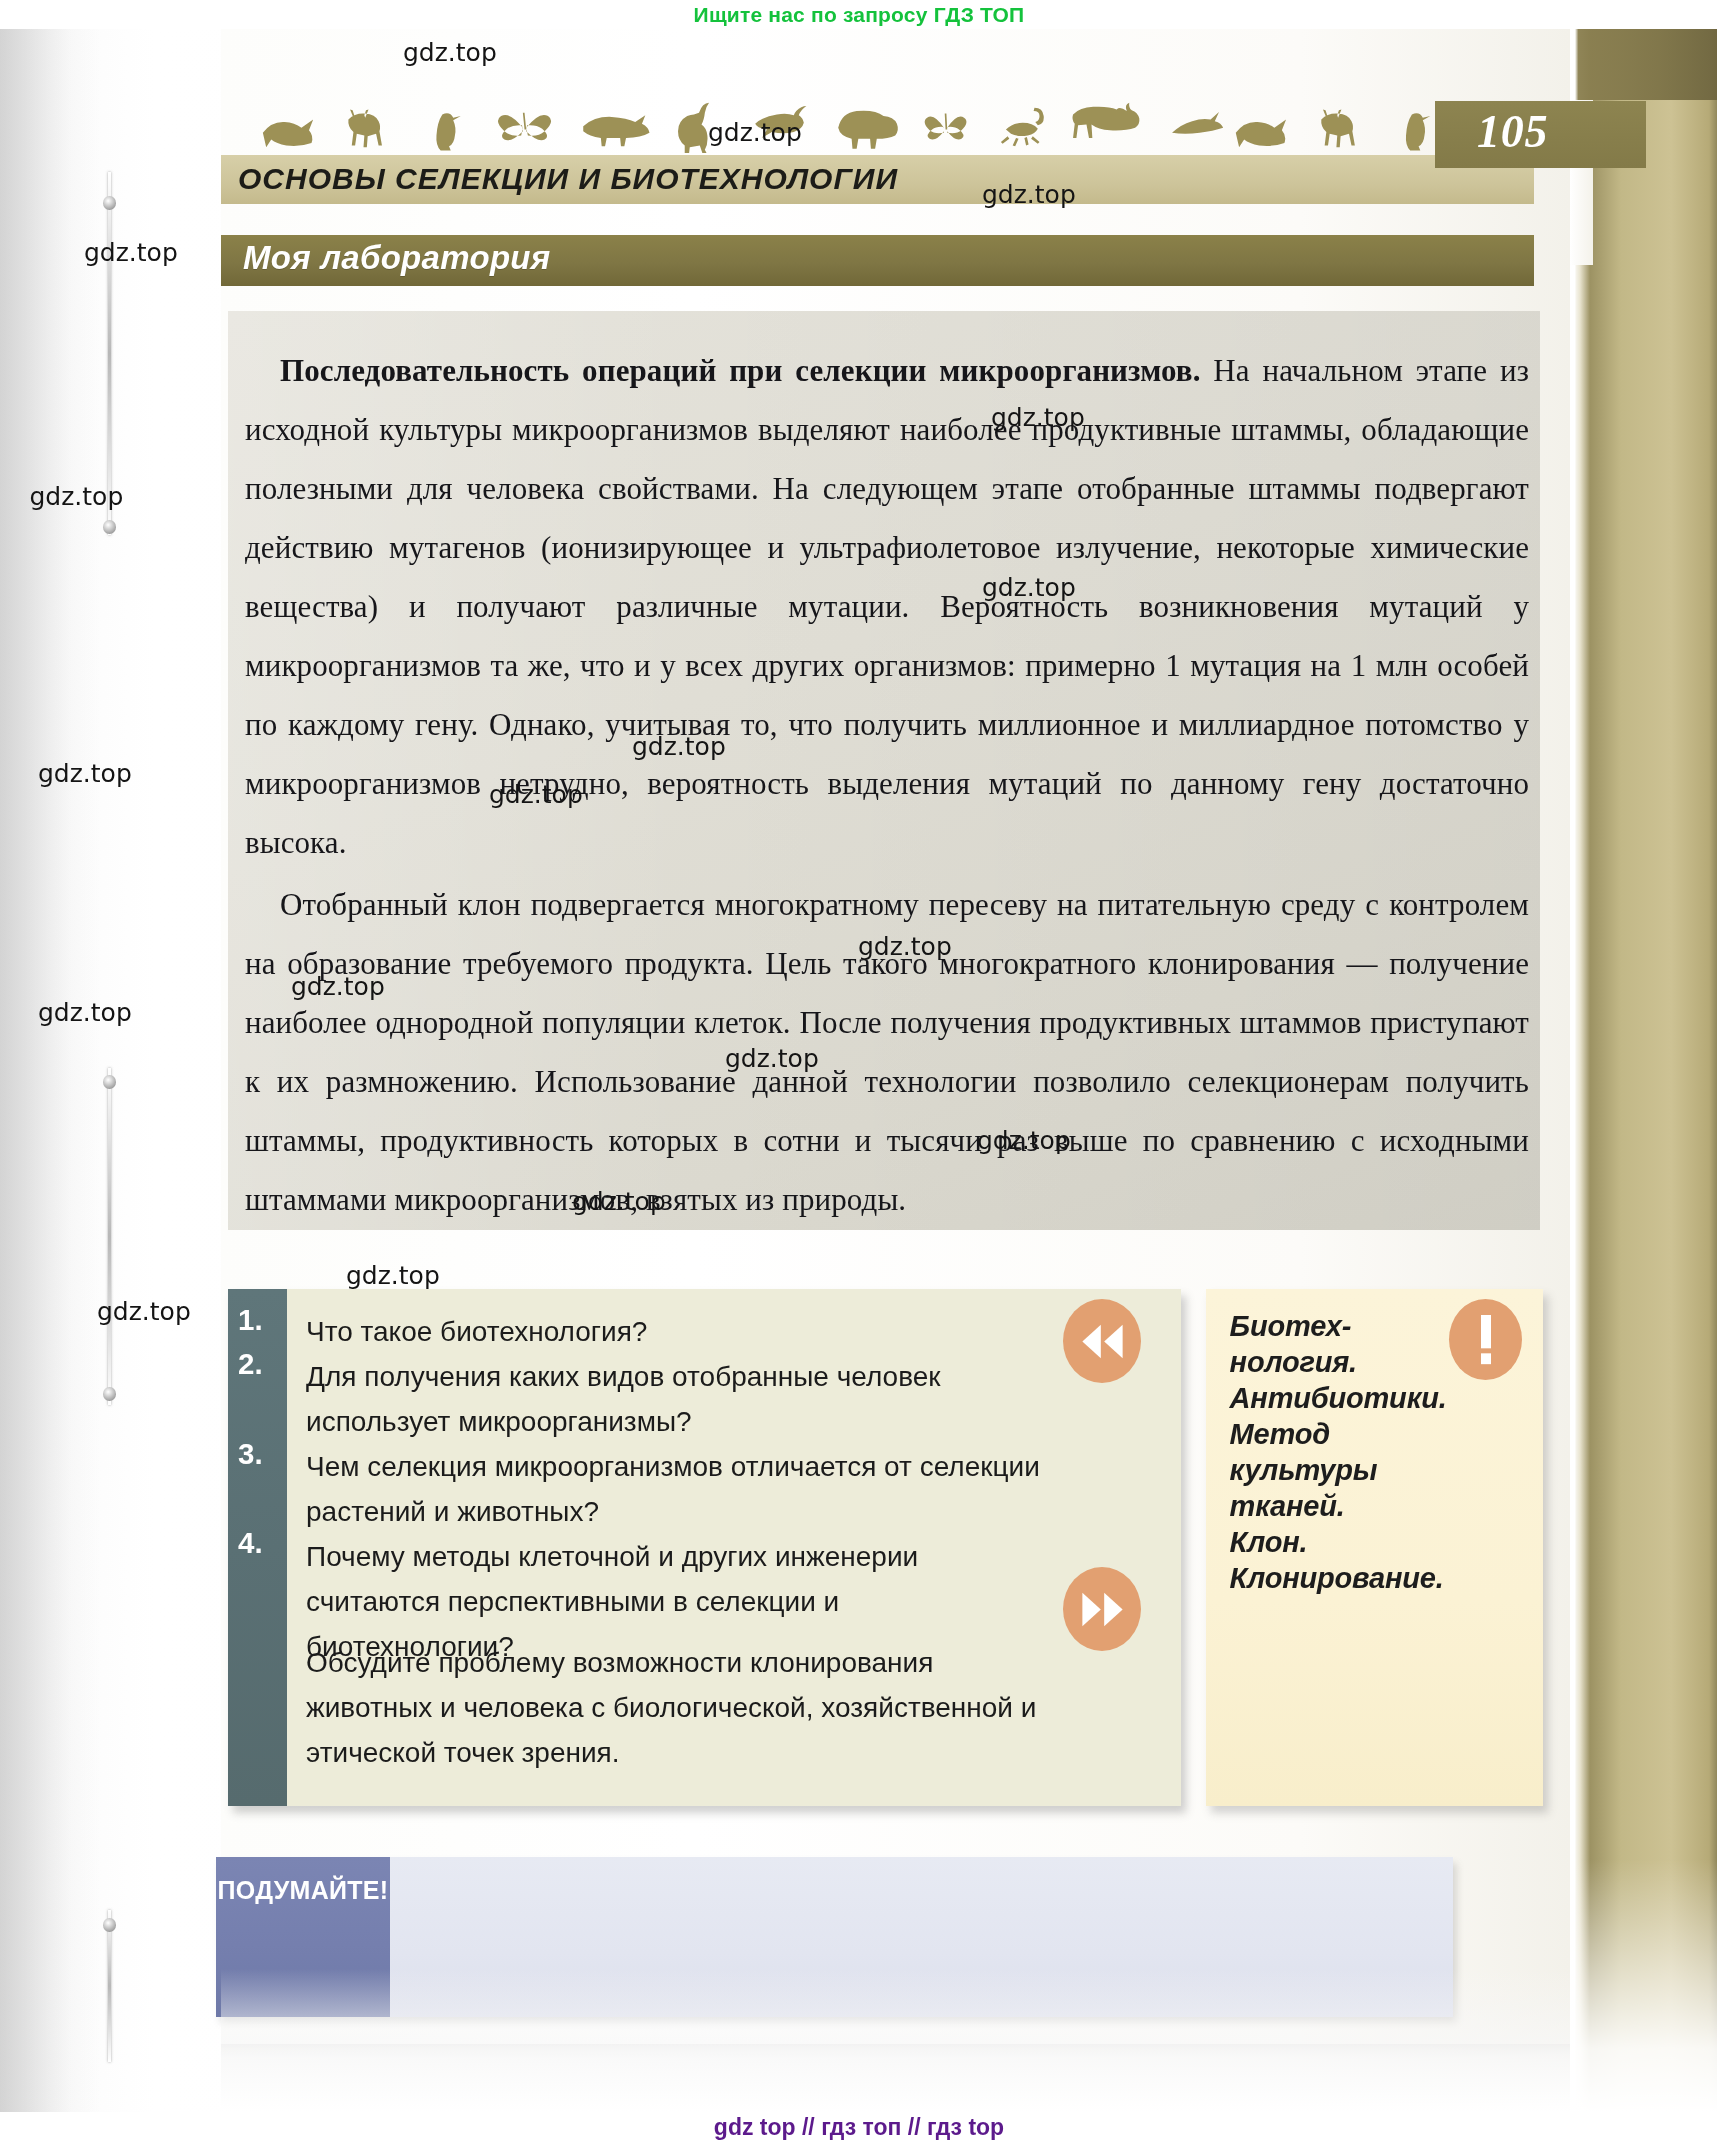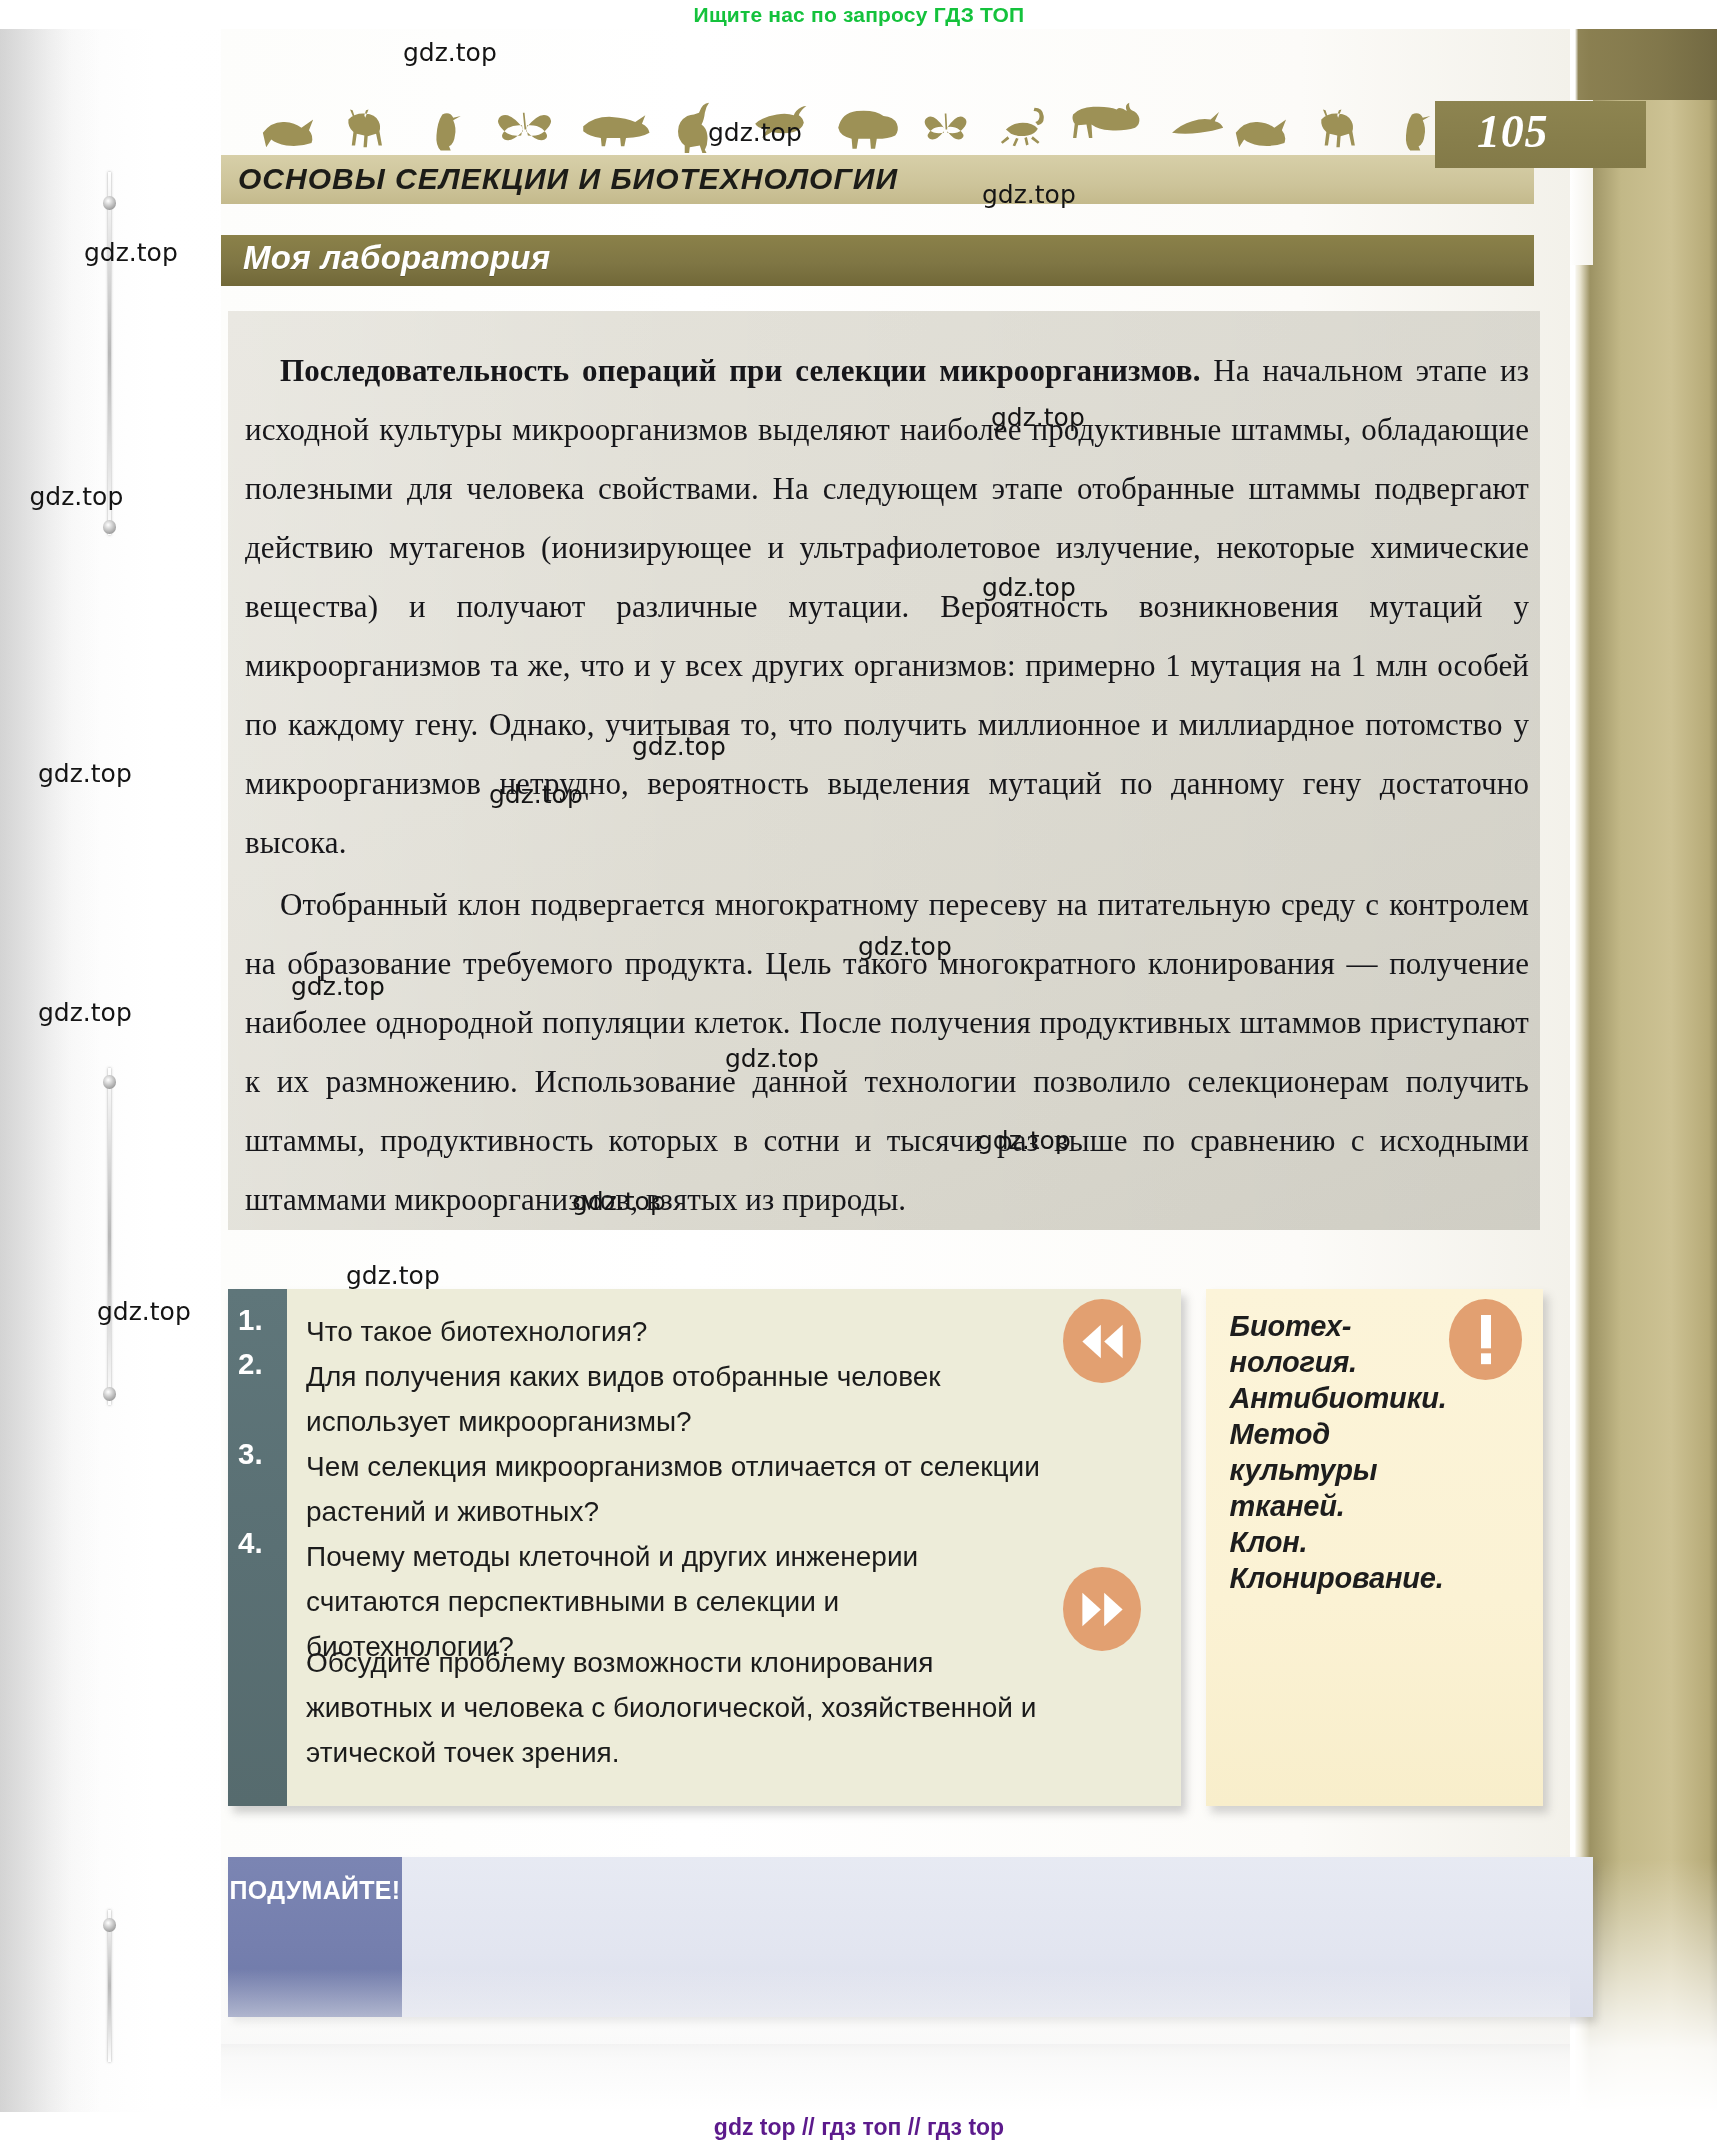--- a/index.html
+++ b/index.html
@@ -302,26 +302,25 @@
     border-radius: 50%;
     background: #e2a071;
     display: flex;
     align-items: center;
     justify-content: center;
   }
 
   
   .think-box {
     position: absolute;
-    left: 228px; top: 1828px;
-    width: 1349px;
+    left: 216px; top: 1828px;
+    width: 1237px;
     height: 160px;
     background: linear-gradient(180deg,#e7eaf3,#e2e5f0 60%,#dcdfec);
     box-shadow: 4.2px 5.9px 7.6px rgba(90,90,90,.22);
-    padding-left: 16px;
   }
   .think-label-block {
     position: absolute;
     left: 0; top: 0;
     width: 174px; height: 160px;
     background: linear-gradient(180deg,#7b85b3,#757fae 55%,#6e79a8);
     display: flex;
     align-items: flex-start;
     justify-content: center;
     padding-top: 18.6px;

